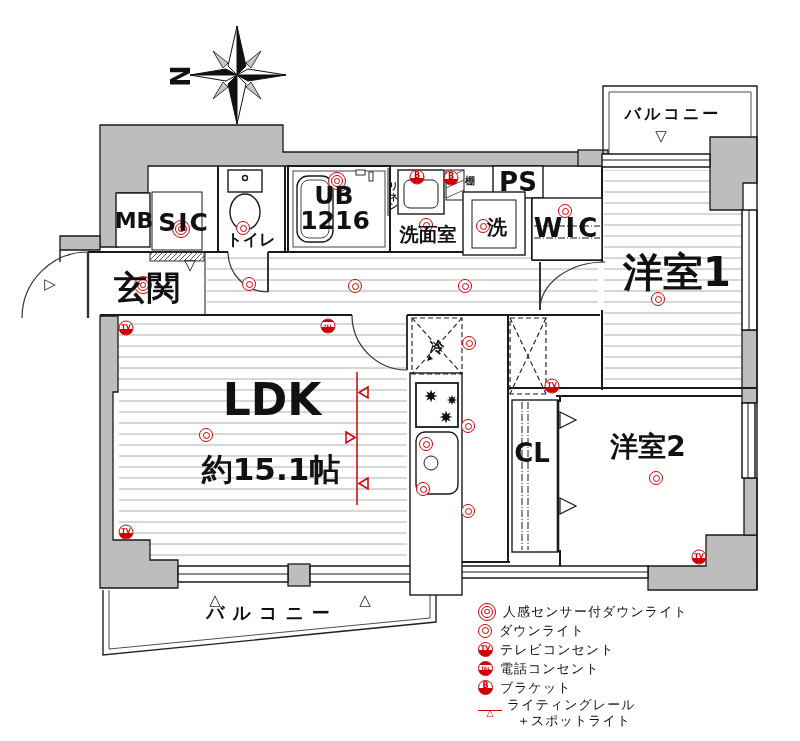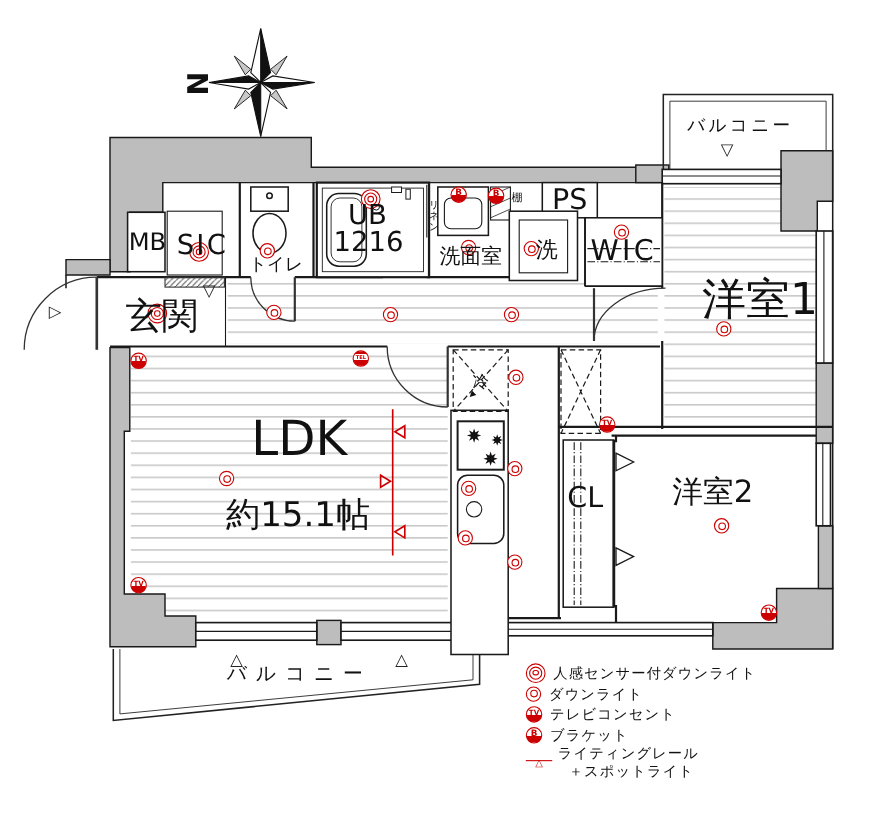--- a/index.html
+++ b/index.html
@@ -2,21 +2,21 @@
 <html><head>
 <meta charset="utf-8">
 <style>
   html,body{margin:0;padding:0;background:#fff;}
   .stage{position:relative;width:800px;height:741px;background:#fff;overflow:hidden;
          font-family:"DejaVu Sans","Liberation Sans",sans-serif;color:#111;
          --red:#cc0000;--wall:#bdbdbd;}
   .stage svg{position:absolute;left:0;top:0;}
   
   .lbl{position:absolute;transform:translate(-50%,-50%);white-space:nowrap;
-       color:#111;line-height:1;z-index:3;font-weight:400;}
+       color:#111;line-height:1;z-index:3;font-weight:700;}
   .lbl.vert{writing-mode:vertical-rl;}
   .lbl-n{transform:translate(-50%,-50%) rotate(-90deg);font-weight:bold;}
   
   #symbol-layer{position:absolute;left:0;top:0;width:100%;height:100%;z-index:2;}
   .sym{position:absolute;transform:translate(-50%,-50%);box-sizing:border-box;}
   .sym-downlight{width:14px;height:14px;border:1.6px solid var(--red);border-radius:50%;
       display:flex;align-items:center;justify-content:center;background:#fff;}
   .sym-downlight::after{content:"";width:5px;height:5px;border:1.4px solid var(--red);border-radius:50%;}
   .sym-sensor-downlight{width:18px;height:18px;border:1.6px solid var(--red);border-radius:50%;
       display:flex;align-items:center;justify-content:center;background:#fff;}
@@ -293,21 +293,21 @@
 <div class="lbl" style="left:428px;top:234px;font-size:19px">洗面室</div>
 <div class="lbl" style="left:497px;top:227px;font-size:20px">洗</div>
 <div class="lbl" style="left:567px;top:228px;font-size:26px;letter-spacing:3px">WIC</div>
 <div class="lbl" style="left:518px;top:182px;font-size:26px">PS</div>
 <div class="lbl vert" style="left:393px;top:191px;font-size:9px">リネン</div>
 <div class="lbl" style="left:470px;top:181px;font-size:10px">棚</div>
 <div class="lbl" style="left:147px;top:287px;font-size:33px">玄関</div>
 <div class="lbl" style="left:437px;top:347px;font-size:15px">冷</div>
 <div class="lbl" style="left:272px;top:400px;font-size:44px">LDK</div>
 <div class="lbl" style="left:271px;top:469px;font-size:31px">約15.1帖</div>
-<div class="lbl" style="left:691px;top:272px;font-size:40px">洋室1</div>
+<div class="lbl" style="left:677px;top:272px;font-size:40px">洋室1</div>
 <div class="lbl" style="left:648px;top:447px;font-size:28px">洋室2</div>
 <div class="lbl" style="left:532px;top:453px;font-size:26px">CL</div>
 <div class="lbl" style="left:673px;top:114px;font-size:16px;letter-spacing:3px">バルコニー</div>
 <div class="lbl" style="left:272px;top:613px;font-size:18px;letter-spacing:8px">バルコニー</div>
 <div class="lbl lbl-n" style="left:181px;top:76px;font-size:26px">N</div>
 
 <div class="legend">
   <div class="lrow">
     <span class="sym sym-sensor-downlight legsym"></span>
     <span class="ltext">人感センサー付ダウンライト</span>
@@ -316,20 +316,26 @@
     <span class="sym sym-downlight legsym"></span>
     <span class="ltext">ダウンライト</span>
   </div>
   <div class="lrow">
     <span class="sym sym-tv-outlet legsym">
           <span class="sl">TV</span>
         </span>
     <span class="ltext">テレビコンセント</span>
   </div>
   <div class="lrow">
+    <span class="sym sym-tel-outlet legsym">
+          <span class="sl">TEL</span>
+        </span>
+    <span class="ltext">電話コンセント</span>
+  </div>
+  <div class="lrow">
     <span class="sym sym-bracket legsym">
           <span class="sl">B</span>
         </span>
     <span class="ltext">ブラケット</span>
   </div>
   <div class="lrow">
     <span class="sym-rail"></span>
     <span class="ltext two">
       <span>ライティングレール</span><br>
       <span style="padding-left:10px">＋スポットライト</span>

